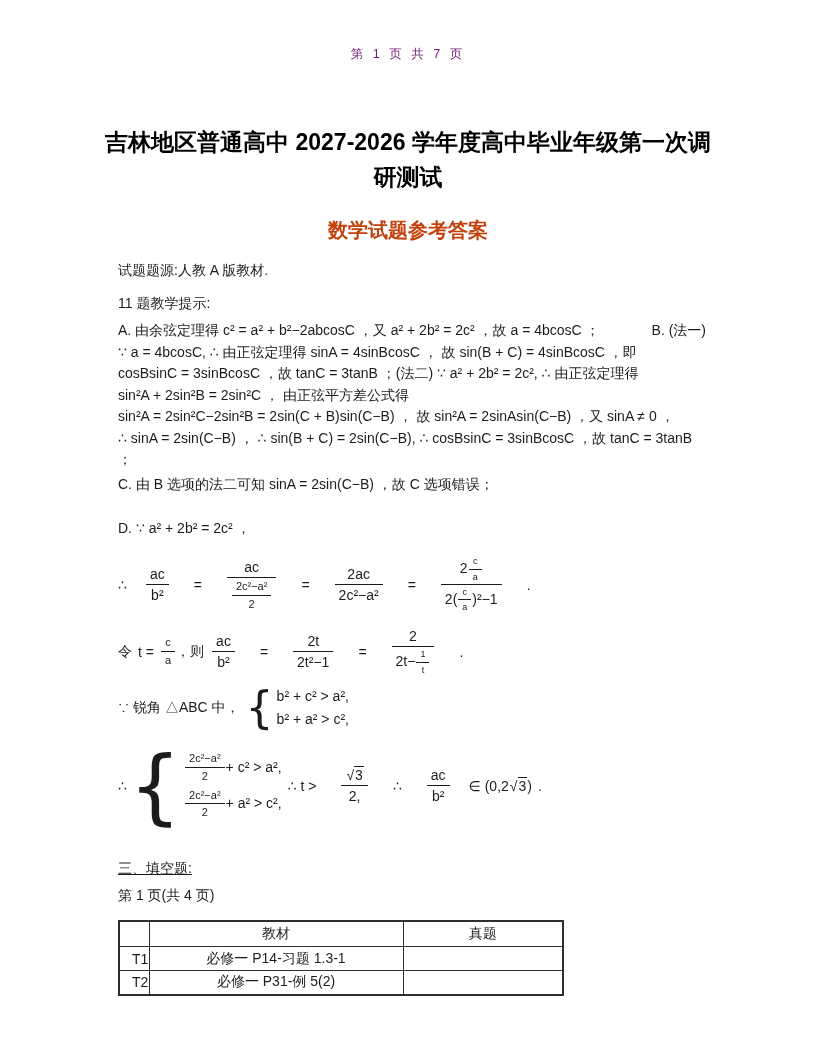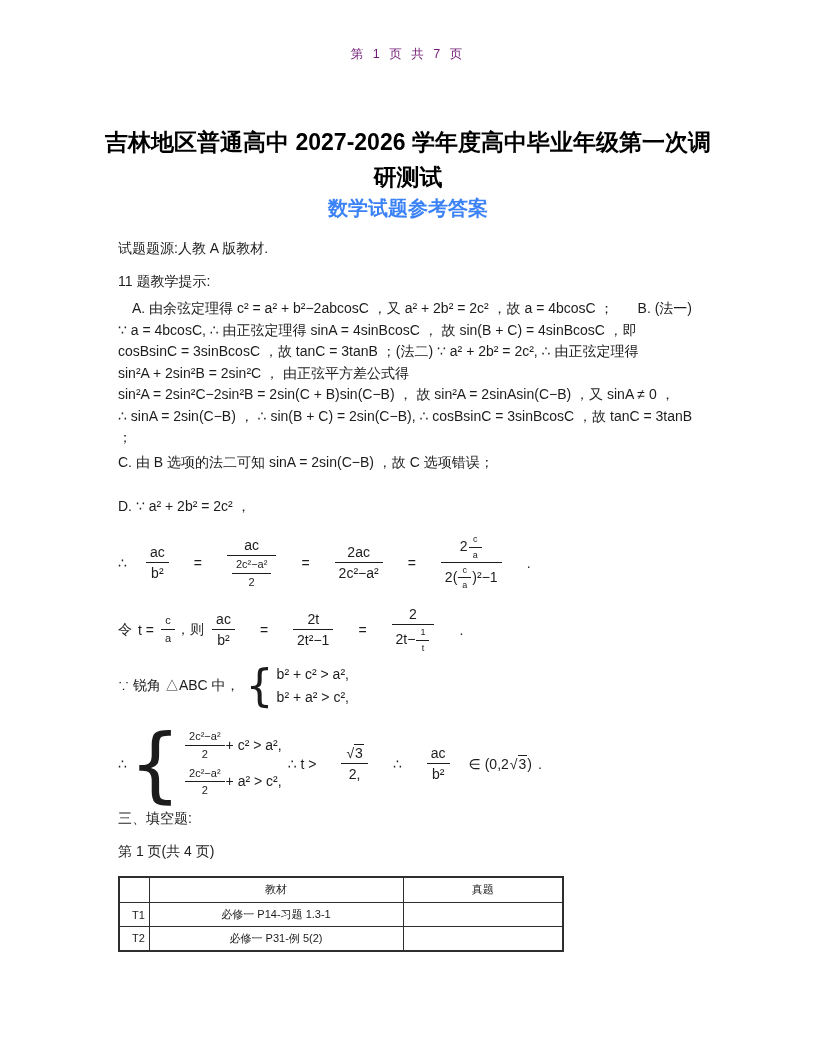--- a/index.html
+++ b/index.html
@@ -19,35 +19,36 @@
   }
   .doc-title {
     margin-top:62px;
     text-align:center;
     font-size:23px;
     font-weight:700;
     line-height:35px;
     color:#000;
   }
   .doc-subtitle {
+    margin-top:22px;
     text-align:center;
     font-size:20px;
     font-weight:700;
-    color:#3b82f6;
+    color:#c2410c;
   }
   .content {
     margin-left:118px;
     width:588px;
     font-size:14px;
   }
   .source-line { margin-top:17px; line-height:18px; }
   .hint-line   { margin-top:15px; line-height:18px; }
   .para { margin-top:8px; }
   .para-line { line-height:21.5px; white-space:nowrap; }
-  .para-line.flex { display:flex; justify-content:center;gap:24px; }
+  .para-line.flex { display:flex; justify-content:space-between;gap:24px; }
   .line-c { margin-top:3px;  line-height:20px; }
   .line-d { margin-top:24px; line-height:20px; }
 
   
   .formula {
     display:flex; align-items:center; flex-wrap:nowrap;
     white-space:nowrap;
   }
   .formula > * { flex:0 0 auto; }
   .f1 { margin-top:16px; min-height:62px; }
@@ -71,34 +72,34 @@
   }
   .f3 .brace { font-size:44px; }
   .f4 .brace { font-size:82px; }
   .rows { display:inline-block; text-align:left; }
   .crow { display:block; line-height:1.6; }
   .f4 .crow { display:flex; align-items:center; line-height:1.1; padding:3px 0; }
   .radicand { border-top:1px solid #1c1c1c; padding:0 1px; }
   .sqrt-sign { margin-left:1px; }
 
   
-  .fill-heading { line-height:20px; }
-  .page-note    { margin-top:13px; line-height:20px; }
+  .fill-heading { margin-top:28px; line-height:20px;text-decoration:underline; }
+  .page-note    { margin-top:7px; line-height:20px; }
   table.ref-table {
     margin-top:15px;
     border-collapse:collapse;
     border:2px solid #2e2e2e;
     table-layout:fixed;
     width:444px;
   }
   .ref-table th, .ref-table td {
     border:1px solid #2e2e2e;
     text-align:center;
     font-weight:400;
-    font-size:11px;
+    font-size:14px;
     height:24px;
     padding:1px 12px;
     white-space:nowrap;
     overflow:hidden;
   }
   .ref-table th { height:26px; }
   .col-id    { width:30px; }
   .col-book  { width:254px; }
   .col-exam  { width:160px; }
 </style>

